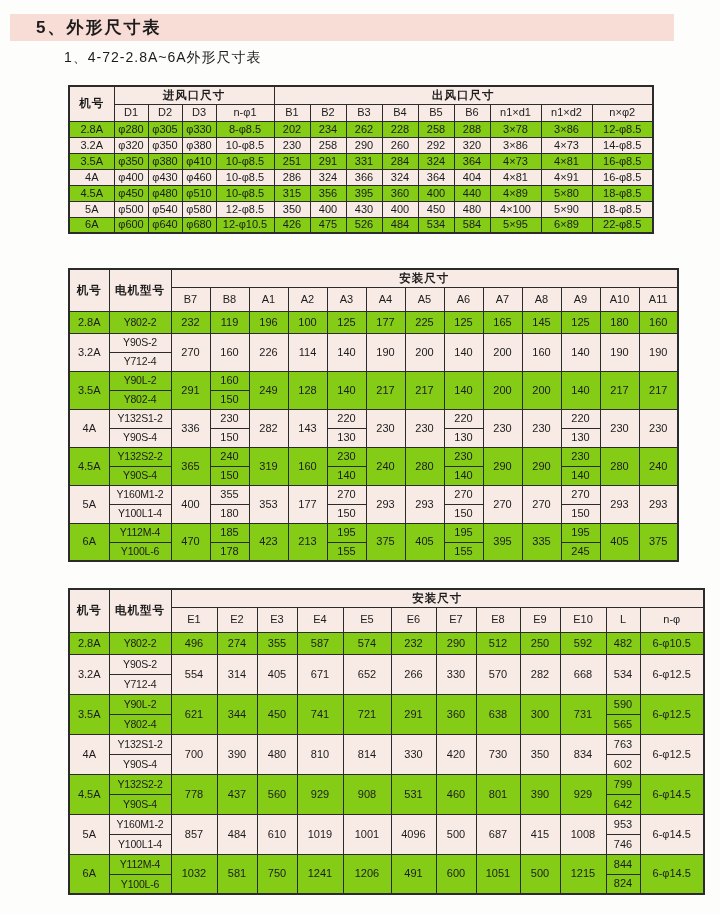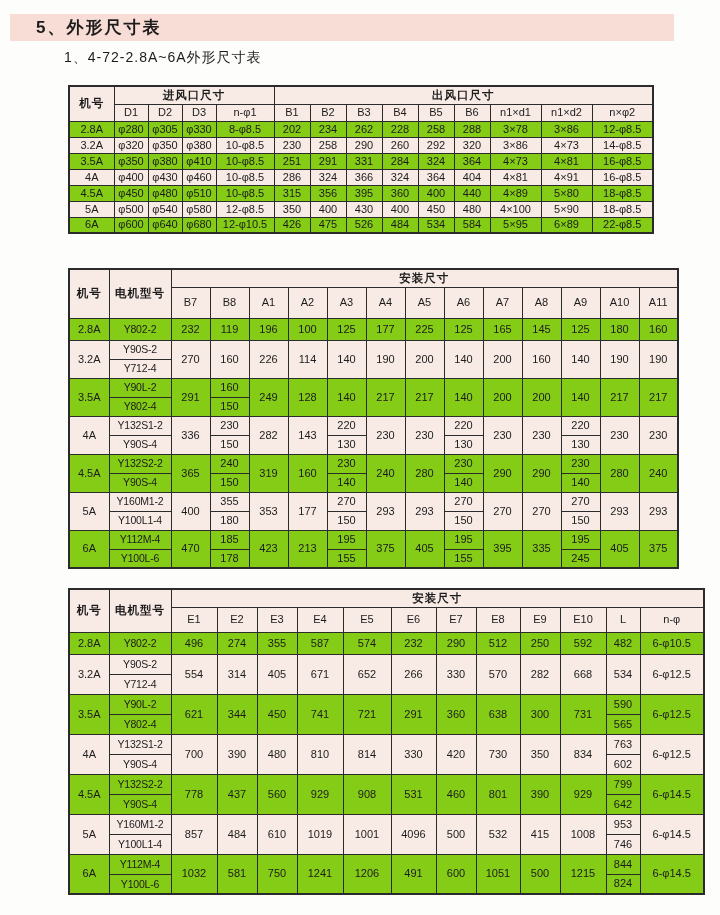--- a/index.html
+++ b/index.html
@@ -211,21 +211,21 @@
         <col style="width: 39px;">
         <col style="width: 39px;">
         <col style="width: 39px;">
       </colgroup>
       <thead>
         <tr style="height: 18px;">
           <th rowspan="2" class="cn">机号</th>
           <th rowspan="2" class="cn">电机型号</th>
           <th colspan="13" class="cn">安装尺寸</th>
         </tr>
-        <tr style="height: 31px; margin-left: 44px;">
+        <tr style="height: 24px; margin-left: 44px;">
           <th>B7</th>
           <th>B8</th>
           <th>A1</th>
           <th>A2</th>
           <th>A3</th>
           <th>A4</th>
           <th>A5</th>
           <th>A6</th>
           <th>A7</th>
           <th>A8</th>
@@ -528,21 +528,21 @@
         <tr class="pink" style="height: 20px;">
           <td rowspan="2">5A</td>
           <td class="motor">Y160M1-2</td>
           <td rowspan="2">857</td>
           <td rowspan="2">484</td>
           <td rowspan="2">610</td>
           <td rowspan="2">1019</td>
           <td rowspan="2">1001</td>
           <td rowspan="2">4096</td>
           <td rowspan="2">500</td>
-          <td rowspan="2">532</td>
+          <td rowspan="2">687</td>
           <td rowspan="2">415</td>
           <td rowspan="2">1008</td>
           <td>953</td>
           <td rowspan="2">6-φ14.5</td>
         </tr>
         <tr class="pink" style="height: 20px;">
           <td class="motor">Y100L1-4</td>
           <td>746</td>
         </tr>
         <tr class="" style="height: 20px;">

